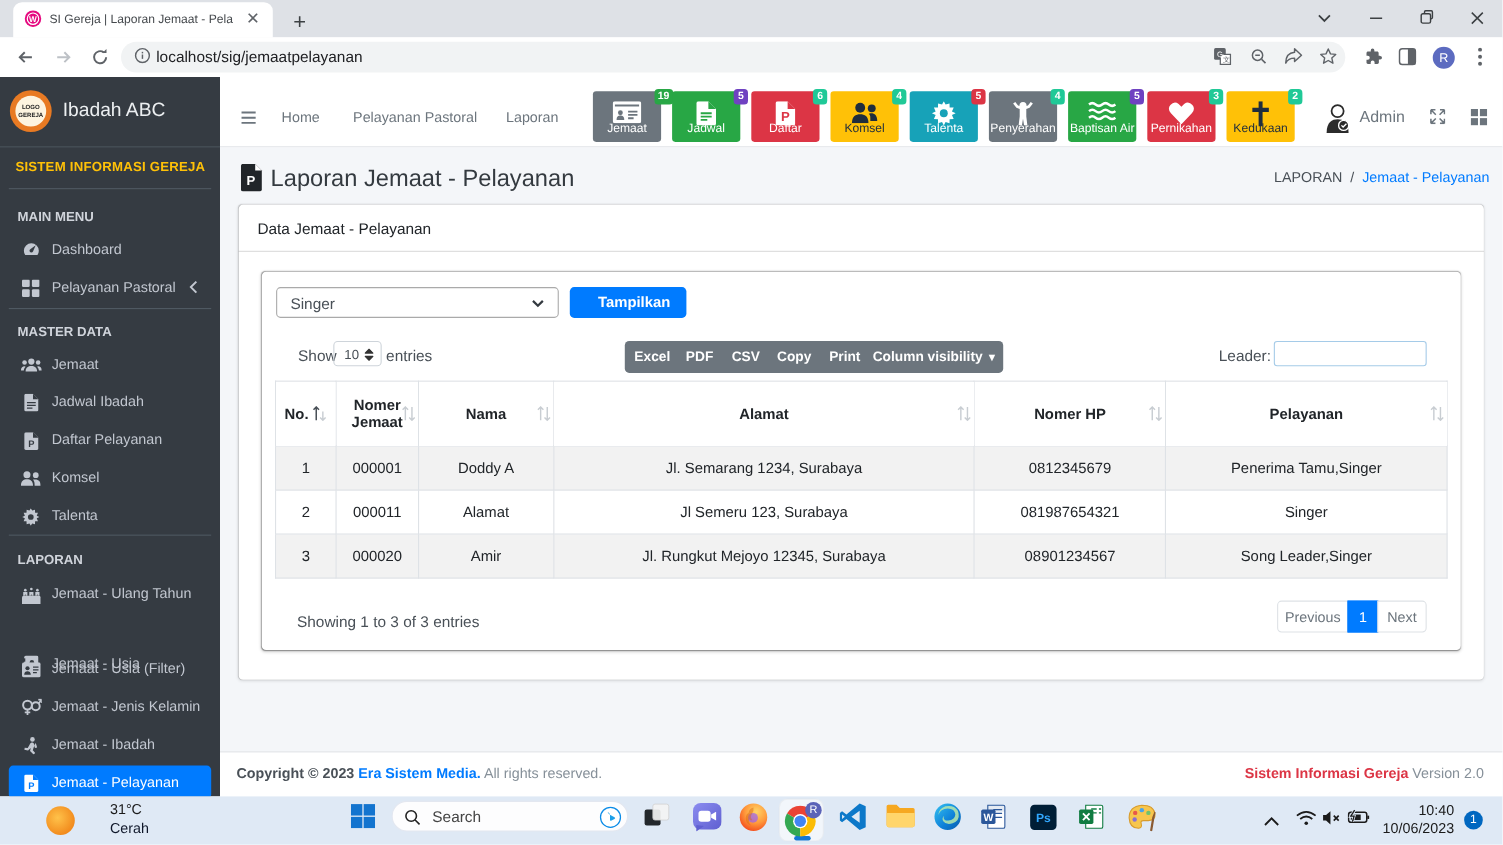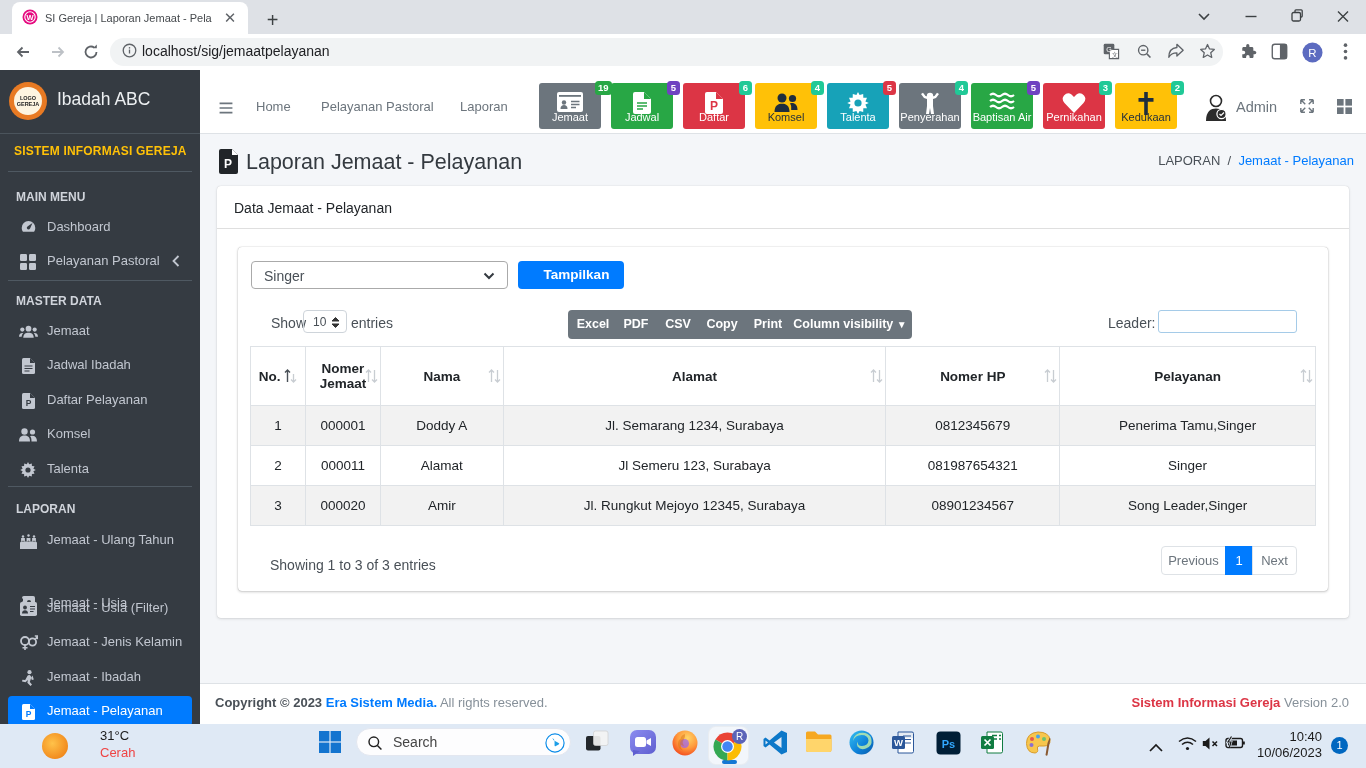--- a/index.html
+++ b/index.html
@@ -82,21 +82,21 @@
 #footer .fl { position:absolute; left:15px; top:11px;text-align:right; }
 #footer .fr { position:absolute; right:17px; top:11px; }
 #footer b.c { color:#495057; }
 #footer b.e { color:#007bff; }
 #footer b.s { color:#dc3545; }
 
 
 #taskbar { left:0; top:724px; width:1366px; height:44px; background:#dfe9f5; }
 #weather { position:absolute; left:42px; top:733px; width:26px; height:26px; border-radius:50%; background:radial-gradient(circle at 40% 40%, #ffc24a, #f28c1e 70%, #e67e12); }
 #wtemp { position:absolute; left:100px; top:728px; font-size:13px; color:#1b1b1b; }
-#wdesc { position:absolute; left:100px; top:745px; font-size:13px; color:#ef4444; }
+#wdesc { position:absolute; left:100px; top:745px; font-size:13px; color:#0f172a; }
 #tsearch { position:absolute; left:356px; top:728px; width:215px; height:28px; border-radius:14px; background:#fdfdfe; border:1px solid #e3e7f0; }
 #tsearch .stext { position:absolute; left:36px; top:5px; font-size:14px; color:#454545; }
 #clock { position:absolute; right:44px; top:729px; text-align:right; font-size:13px; color:#1b1b1b; line-height:16px; }
 #notif { position:absolute; right:18px; top:737px; width:17px; height:17px; border-radius:50%; background:#0067c0; color:#fff; font-size:11px; text-align:center; line-height:17px; }
 #chromebox { position:absolute; left:708px; top:726px; width:41px; height:39px; background:rgba(255,255,255,.6); border:1px solid rgba(0,0,0,.04); border-radius:8px; }
 #chromeline { position:absolute; left:722px; top:760px; width:15px; height:3.5px; border-radius:2px; background:#1377d4; }
 </style>
 </head>
 <body>
 

